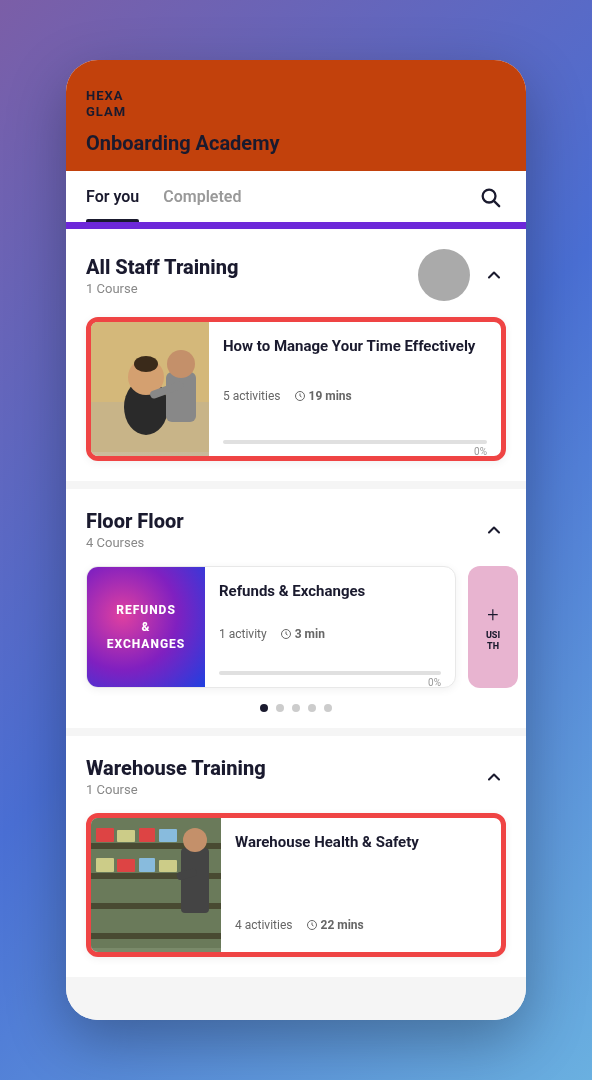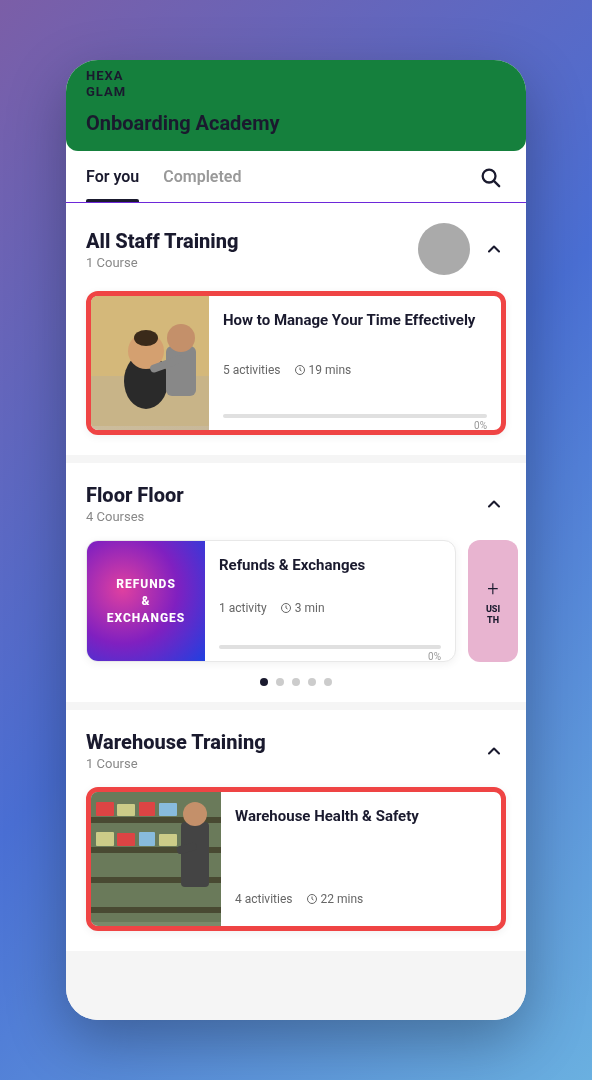--- a/index.html
+++ b/index.html
@@ -20,23 +20,22 @@
       background: #fff;
       border-radius: 32px;
       overflow: hidden;
       box-shadow: 0 20px 60px rgba(0,0,0,0.3);
       display: flex;
       flex-direction: column;
     }
 
     
     .header {
-      background: #15803d;
-      padding: 8px 20px 16px;
-      border-radius: 12px;
+      background: #c2410c;
+      padding: 28px 20px 16px;
     }
 
     .logo {
       display: flex;
       align-items: flex-start;
       margin-bottom: 12px;
     }
 
     .logo-text {
       font-size: 13px;
@@ -51,21 +50,21 @@
       font-size: 20px;
       font-weight: 700;
       color: #1a1a2e;
     }
 
     
     .tabs-row {
       display: flex;
       align-items: center;
       padding: 0 20px;
-      border-bottom: 1px solid #6d28d9;
+      border-bottom: 7px solid #6d28d9;
       background: #fff;
       position: relative;
     }
 
     .tab {
       padding: 16px 0;
       margin-right: 24px;
       font-size: 16px;
       font-weight: 600;
       color: #999;
@@ -223,20 +222,21 @@
       display: flex;
       align-items: center;
       gap: 13px;
       margin-bottom: 8px;
     }
 
     .clock-icon {
       display: inline-flex;
       align-items: center;
       gap: 3px;
+      font-weight: bold;
     }
 
     .progress-bar-bg {
       height: 4px;
       background: #e0e0e0;
       border-radius: 2px;
       position: relative;
       margin-top: 4px;
     }
 

